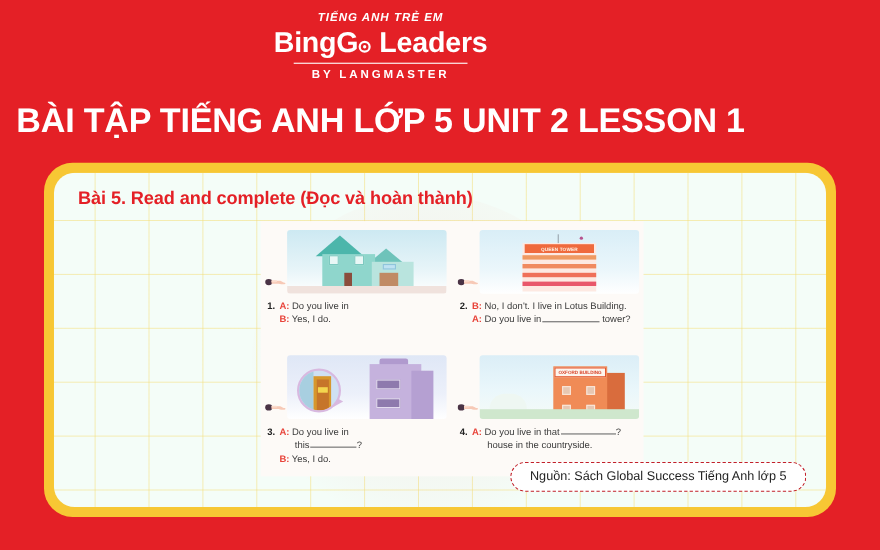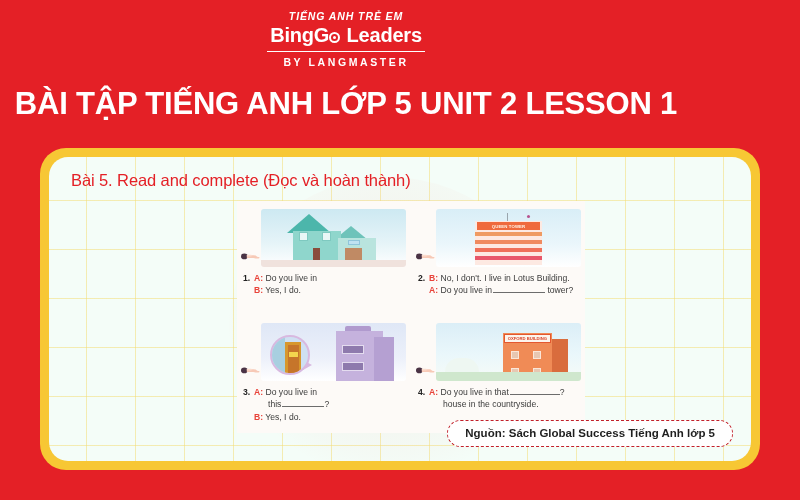--- a/index.html
+++ b/index.html
@@ -23,21 +23,21 @@
   #brand-tagline {
     color: #ffffff;
     font-size: 10.5px;
     font-weight: bold;
     letter-spacing: 0.9px;
     font-style: italic;
     text-transform: uppercase;
   }
   #brand-name {
     color: #ffffff;
-    font-size: 20px;
+    font-size: 26px;
     font-weight: bold;
     letter-spacing: -0.2px;
     margin-top: 3px;
     white-space: nowrap;
   }
   #brand-name .gomark {
     display: inline-block;
     width: 11px; height: 11px;
     border: 2px solid #ffffff;
     border-radius: 50%;
@@ -106,21 +106,21 @@
     border-radius: 50%;
     background: radial-gradient(circle at 50% 45%, rgba(241,193,182,0.28), rgba(241,193,182,0.06) 62%, rgba(241,193,182,0) 73%);
     pointer-events: none;
   }
 
   #exercise-heading {
     position: absolute;
     left: 22px; top: 14px;
     color: #e42026;
     font-size: 16.5px;
-    font-weight: normal;
+    font-weight: bold;
     letter-spacing: -0.1px;
     white-space: nowrap;
   }
 
   
   #book-scan {
     position: absolute;
     left: 188px; top: 44px;
     width: 348px; height: 232px;
     background: #fdfaf7;
@@ -251,21 +251,21 @@
   
   #source-pill {
     position: absolute;
     right: 18px; bottom: 14px;
     background: #ffffff;
     border: 1.6px dashed #c2202a;
     border-radius: 16px;
     padding: 6px 17px 7px 17px;
     color: #1f1f1f;
     font-size: 11.5px;
-    font-weight: bold;
+    font-weight: normal;
     white-space: nowrap;
   }
 </style>
 </head>
 <body>
 
 <div id="header">
 
   <div id="brand">
     <div id="brand-tagline">TIẾNG ANH TRẺ EM</div>

